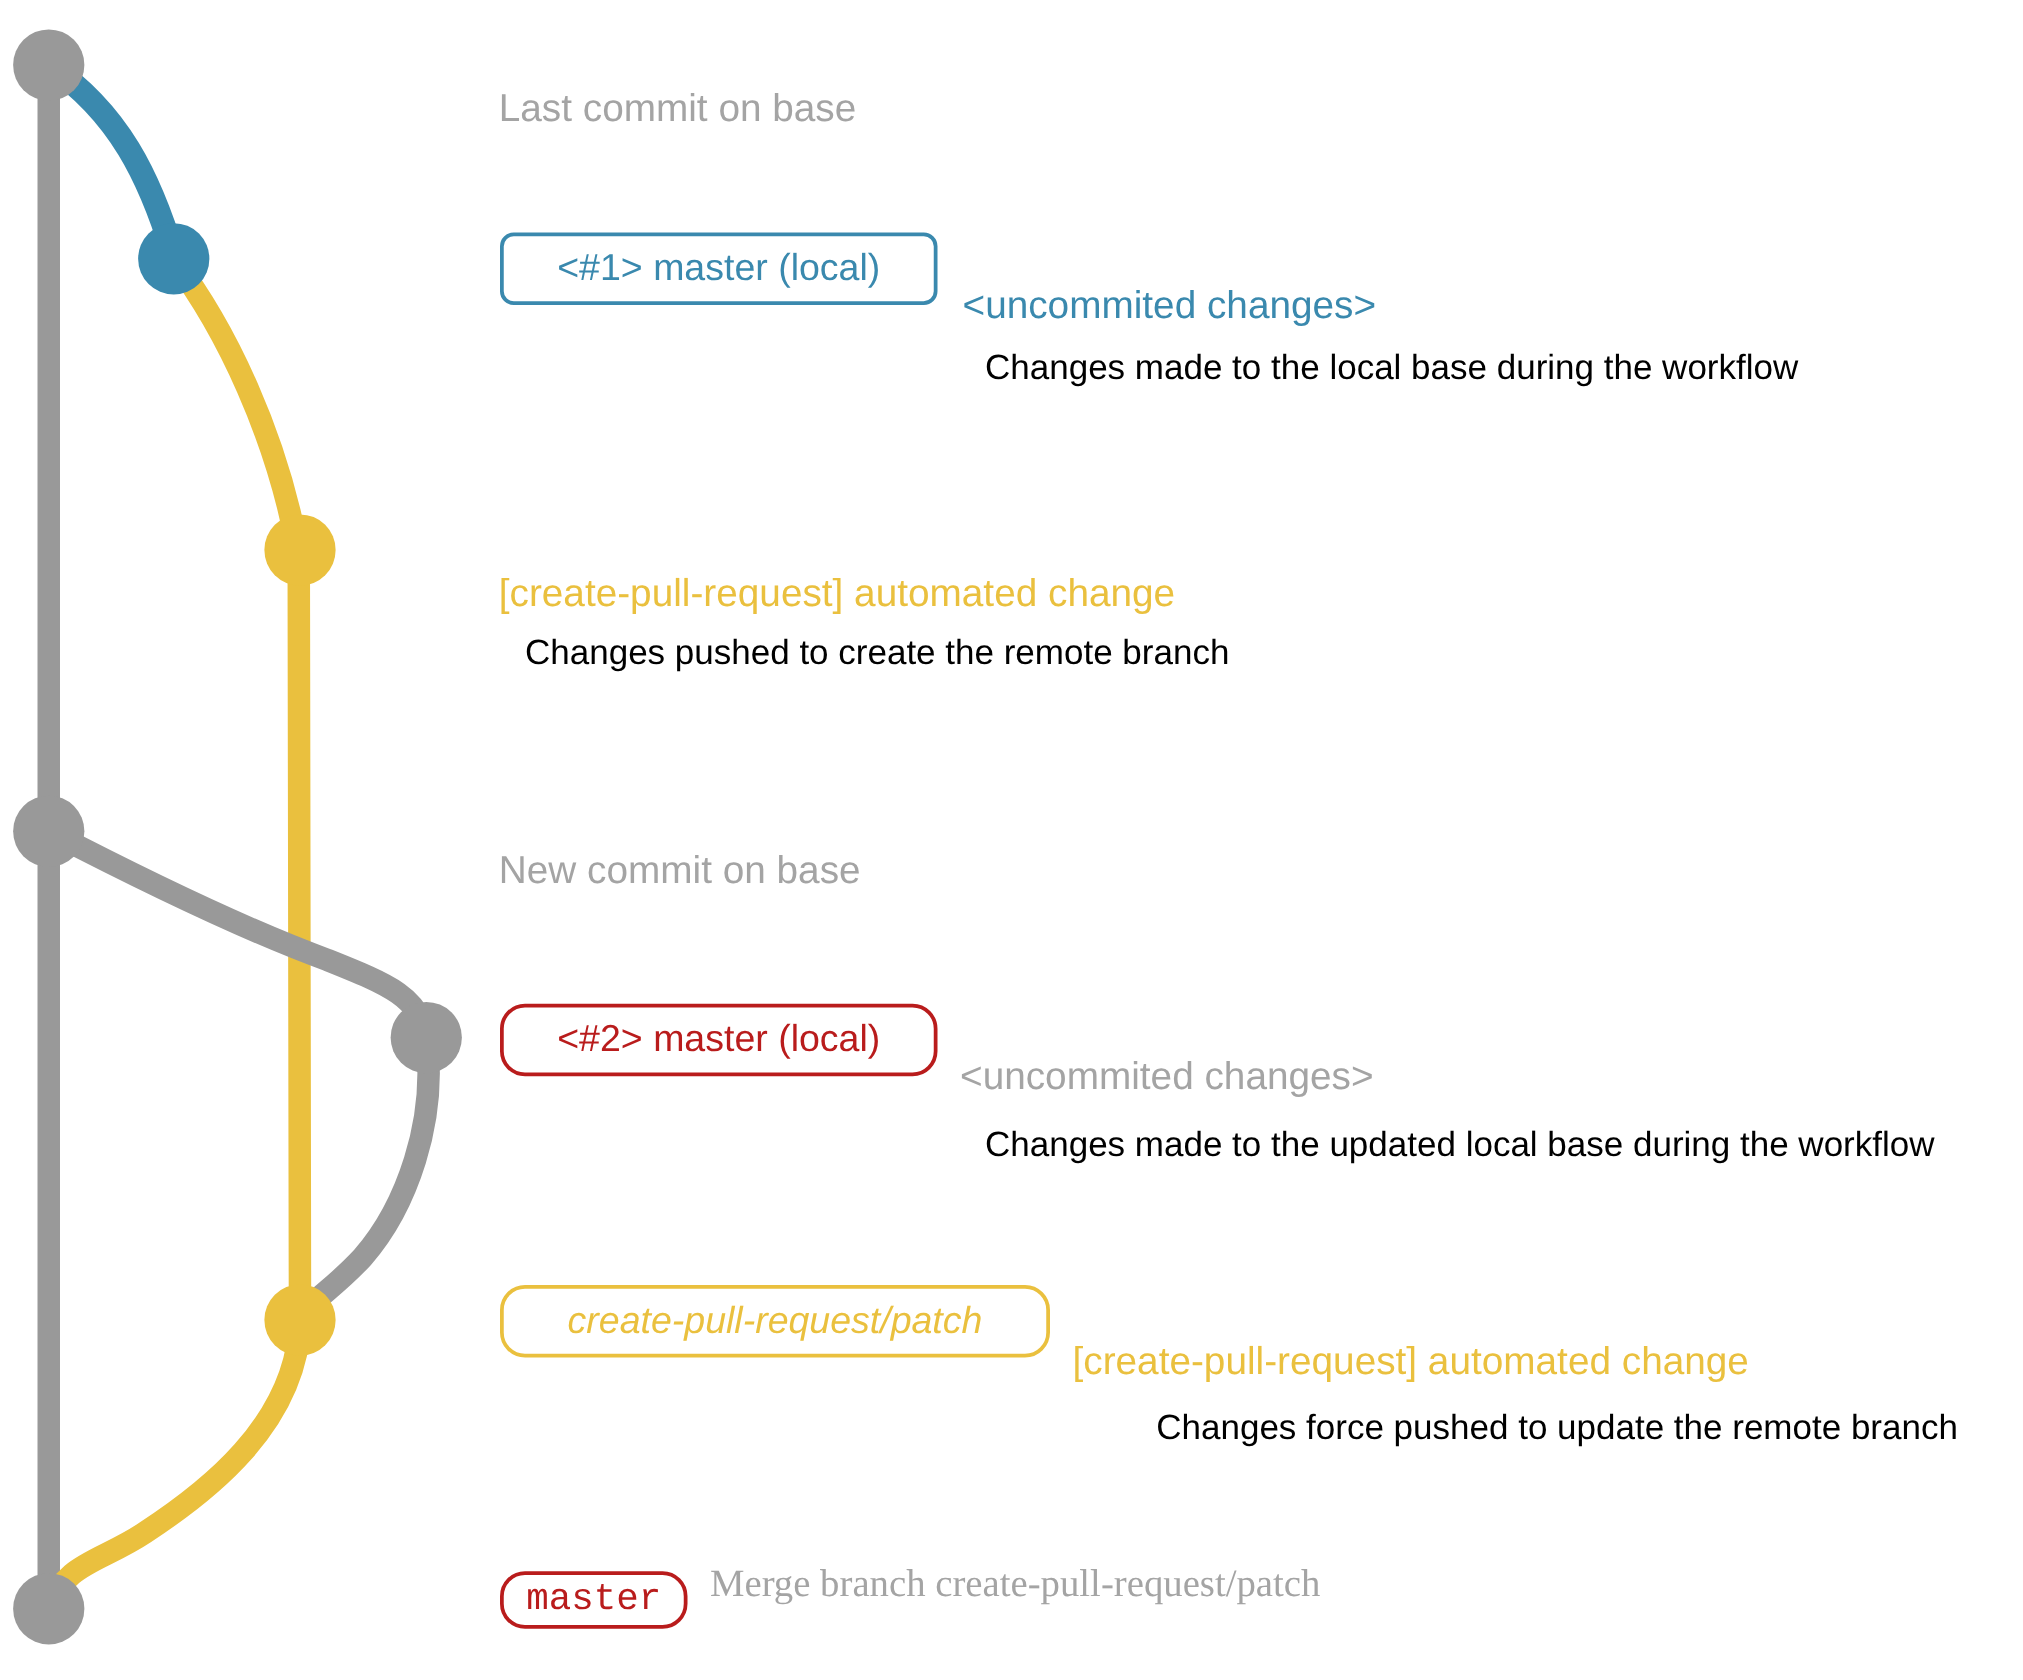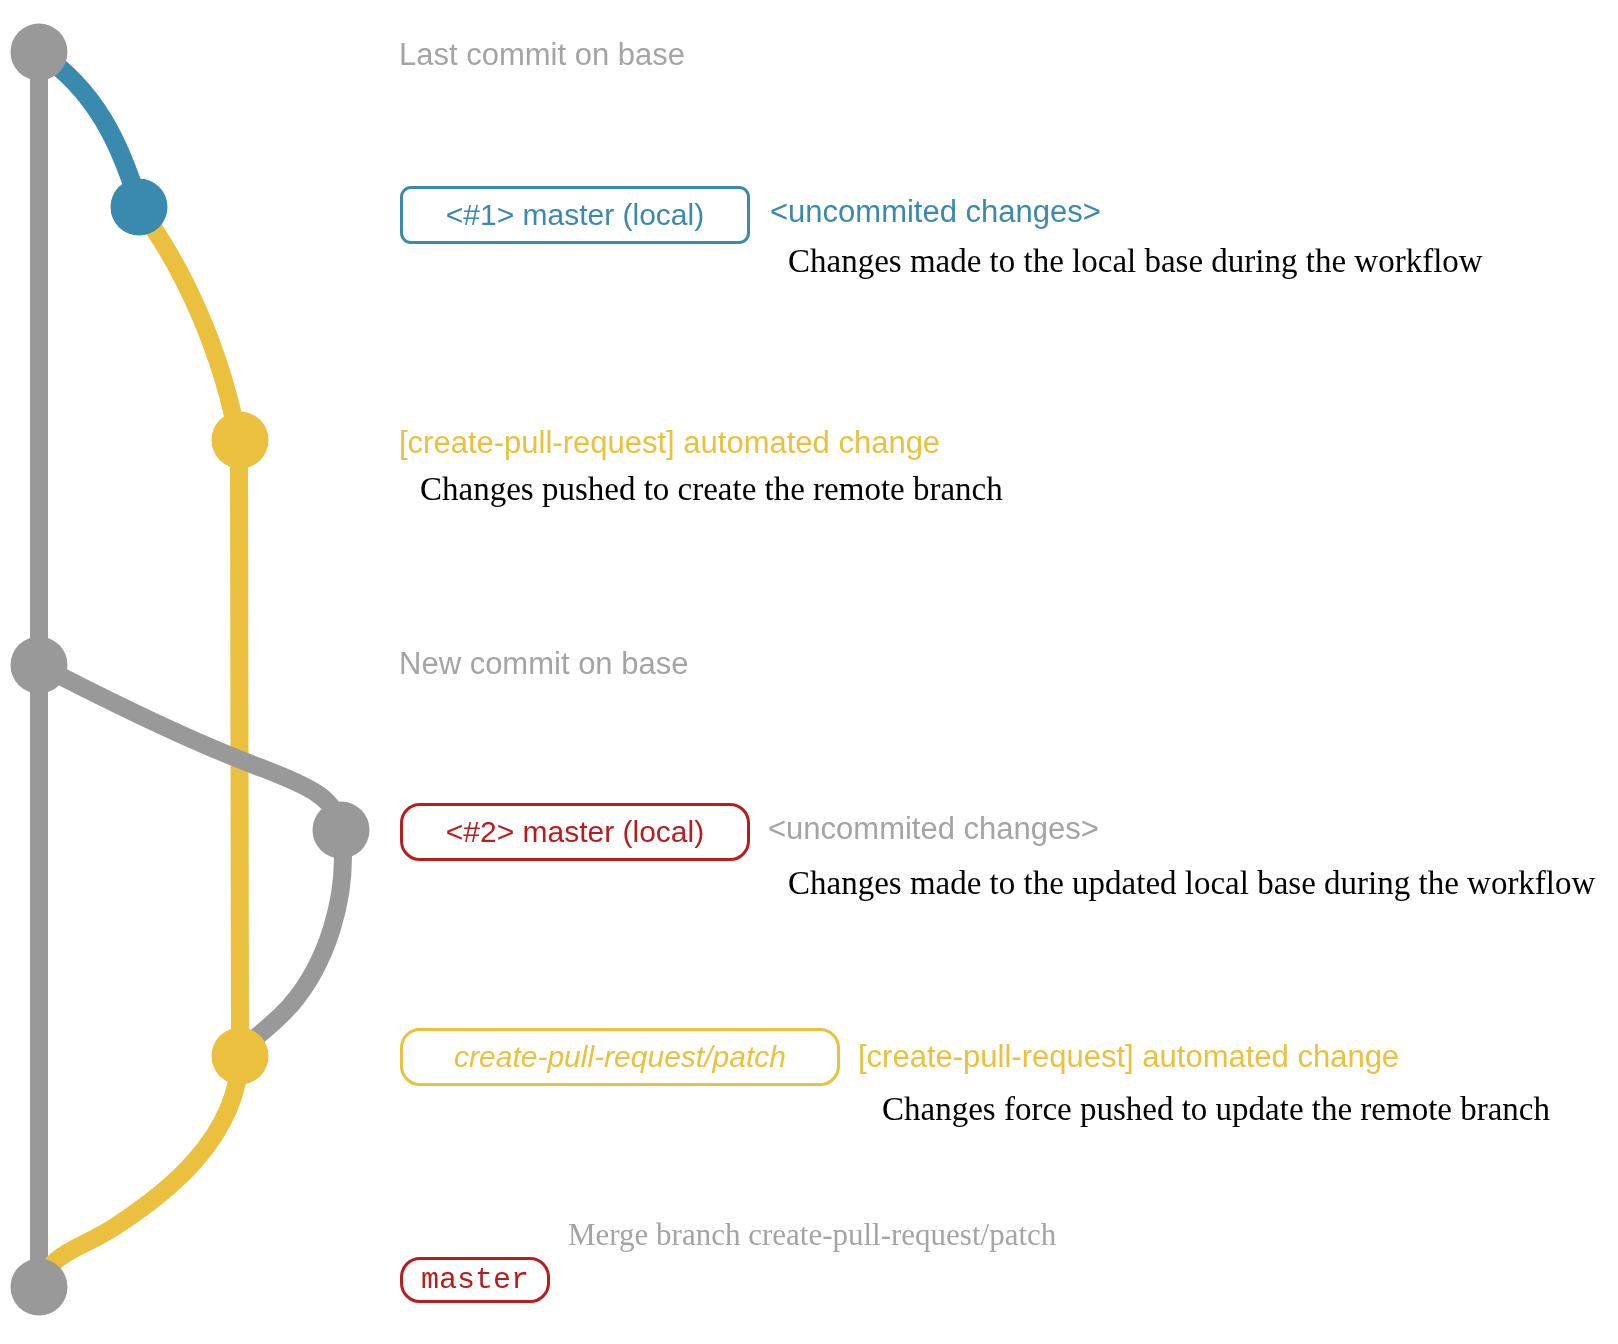--- a/index.html
+++ b/index.html
@@ -6,24 +6,24 @@
   .canvas {
     position: relative;
     width: 1618px;
     height: 1344px;
     background: #ffffff;
     font-family: "Liberation Sans", sans-serif;
     overflow: hidden;
   }
   .graph-svg { position: absolute; left: 0; top: 0; }
 
-  .txt { position: absolute; white-space: nowrap; }
+  .txt { position: absolute; white-space: nowrap; margin-top: 32px; }
 
   .sans31 { font-size: 31px; line-height: 34px; font-family: "Liberation Sans", sans-serif; }
-  .serif29 { font-size: 33px; line-height: 33px; font-family: Liberation Serif, serif; color: #000000; }
+  .serif29 { font-size: 28px; line-height: 33px; font-family: Liberation Sans, sans-serif; color: #000000; }
 
   .gray-label  { color: #a4a4a4; }
   .blue-label  { color: #3a89ae; }
   .yellow-label{ color: #eac03e; }
 
   .badge {
     position: absolute;
     box-sizing: border-box;
     display: flex;
     align-items: center;
@@ -75,18 +75,18 @@
   <div class="txt serif29" style="left:420px; top:473px;">Changes pushed to create the remote branch</div>
 
   <div class="txt sans31 gray-label" style="left:399px; top:647px;">New commit on base</div>
 
   <div class="badge badge-gray" style="left:400px; top:803px; width:350px; height:58px;">&lt;#2&gt; master (local)</div>
   <div class="txt sans31 gray-label" style="left:768px; top:812px;">&lt;uncommited changes&gt;</div>
   <div class="txt serif29" style="left:788px; top:867px;">Changes made to the updated local base during the workflow</div>
 
   <div class="badge badge-yellow" style="left:400px; top:1028px; width:440px; height:58px;font-style:italic;">create-pull-request/patch</div>
   <div class="txt sans31 yellow-label" style="left:858px; top:1040px;">[create-pull-request] automated change</div>
-  <div class="txt serif29" style="left:882px; top:1093px;text-align:right;">Changes force pushed to update the remote branch</div>
+  <div class="txt serif29" style="left:925px; top:1093px;text-align:right;">Changes force pushed to update the remote branch</div>
 
   <div class="badge badge-gray" style="left:400px; top:1257px; width:150px; height:46px;font-family:Liberation Mono, monospace;">master</div>
   <div class="txt sans31 gray-label" style="left:568px; top:1218px;font-family:Liberation Serif, serif;">Merge branch create-pull-request/patch</div>
 
 </div>
 
 </body></html>

